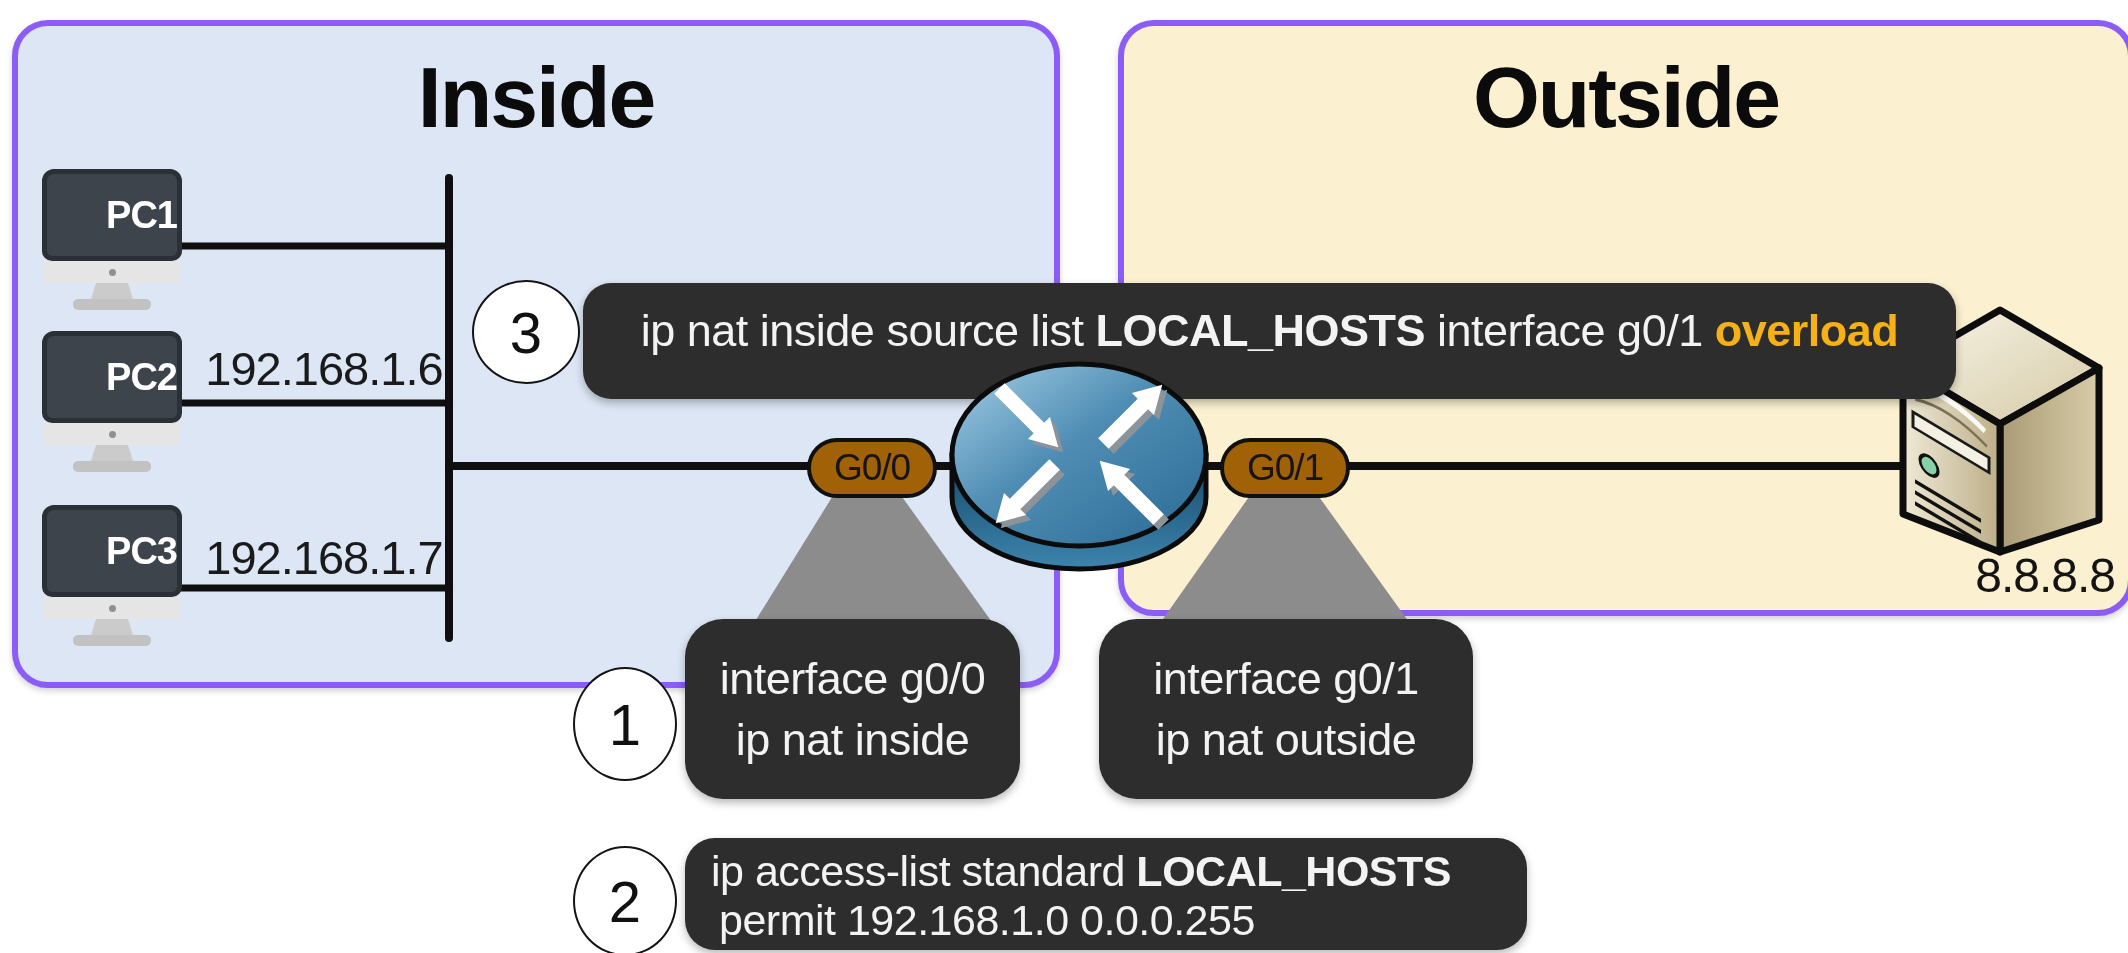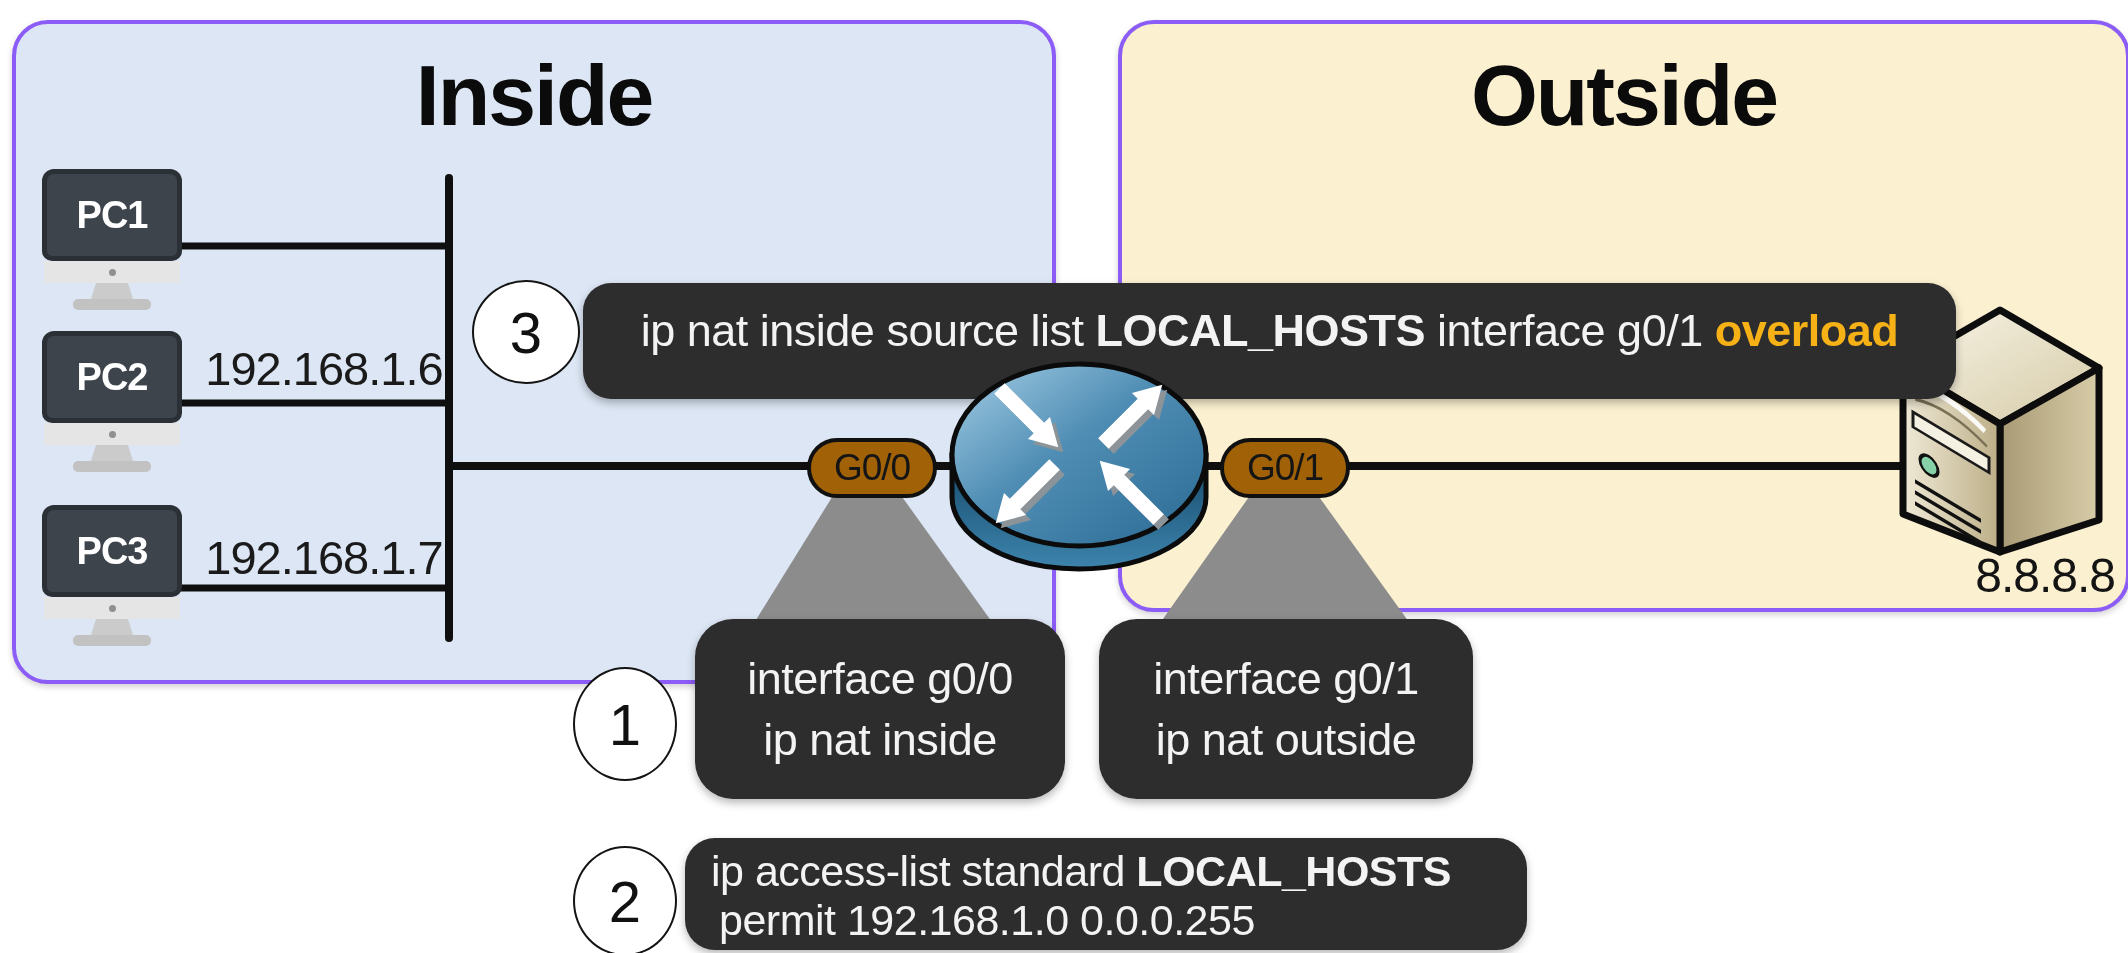--- a/index.html
+++ b/index.html
@@ -1,32 +1,32 @@
 <!DOCTYPE html>
 <html style="--inside-bg: #dce6f4; --outside-bg: #fbf0d0; --callout-bg: #2d2d2d; --highlight-orange: #f6b117; --triangle-gray: #8c8c8c; --wire-black: #0f0f0f; --router-blue: #3c7ba3;"><head>
 <meta charset="utf-8">
 <style>
   html,body{margin:0;padding:0;background:#ffffff;}
   .stage{
     position:relative;width:2128px;height:953px;overflow:hidden;
     font-family:"Liberation Sans","DejaVu Sans",sans-serif;background:#ffffff;
   }
   
-  .panel{position:absolute;border:4px solid #8b5cf6;border-radius:36px;z-index:1;
+  .panel{position:absolute;border:6px solid #8b5cf6;border-radius:36px;z-index:1;
          box-shadow:0 3px 6px rgba(0,0,0,.18);}
   .panel.inside{left:12px;top:20px;width:1036px;height:656px;background:var(--inside-bg,#dce6f4);}
   .panel.outside{left:1118px;top:20px;width:1004px;height:584px;background:var(--outside-bg,#fbf0d0);}
   .zone-title{position:absolute;top:22px;left:0;width:100%;text-align:center;
               font-size:86px;font-weight:800;letter-spacing:-2px;color:#0b0b0b;}
   
   svg.wires{position:absolute;left:0;top:0;z-index:2;}
   
   .pc{position:absolute;left:42px;width:140px;z-index:3;}
   .pc-screen{height:92px;background:#3e444b;border:5px solid #2b3036;border-radius:12px 12px 10px 10px;
-             display:flex;align-items:center;justify-content:center;box-sizing:border-box;}
+             display:flex;align-items:center;justify-content:flex-end;box-sizing:border-box;}
   .pc-screen span{color:#ffffff;font-weight:800;font-size:38px;letter-spacing:-1px;}
   .pc-chin{height:22px;background:#e5e5e5;margin:0 2px;display:flex;align-items:center;justify-content:center;}
   .pc-dot{width:7px;height:7px;border-radius:50%;background:#909090;display:block;}
   .pc-neck{width:42px;height:16px;margin:0 auto;background:#cbcbcb;
            clip-path:polygon(12% 0,88% 0,100% 100%,0 100%);}
   .pc-base{width:78px;height:11px;margin:0 auto;background:#c2c2c2;border-radius:5px;}
   
   .ip-label{position:absolute;left:196px;width:256px;text-align:center;z-index:3;
             font-size:47px;color:#1a1a1a;letter-spacing:-1px;}
   
@@ -35,21 +35,21 @@
          font-size:37px;color:#151515;letter-spacing:-1px;box-sizing:border-box;}
   
   .callout{position:absolute;background:var(--callout-bg,#2d2d2d);color:#f3f3f3;z-index:4;
            box-shadow:0 4px 9px rgba(0,0,0,.28);}
   .callout b{font-weight:700;}
   .c3{left:583px;top:283px;width:1373px;height:116px;border-radius:28px;
       text-align:center;line-height:95px;font-size:45px;letter-spacing:-0.5px;white-space:nowrap;}
   .c3 .hl{color:var(--highlight-orange,#f6b117);}
   .c1{top:619px;height:180px;border-radius:38px;display:flex;flex-direction:column;
       align-items:center;justify-content:center;font-size:45px;line-height:61px;letter-spacing:-0.5px;}
-  .c1a{left:685px;width:370px;margin-left:10px;}
+  .c1a{left:685px;width:335px;}
   .c1b{left:1099px;width:374px;}
   .c2{left:685px;top:838px;width:842px;height:112px;border-radius:30px;
       padding:9px 0 12px 26px;box-sizing:border-box;font-size:43px;line-height:49px;letter-spacing:-0.5px;}
   .c2 .row2{padding-left:8px;}
   
   .num-circle{position:absolute;background:#ffffff;border:2.5px solid #141414;border-radius:50%;
               display:flex;align-items:center;justify-content:center;z-index:4;
               font-size:58px;color:#111;z-index:4;}
   .n3{left:472px;top:280px;width:104px;height:100px;}
   .n1{left:573px;top:667px;width:100px;height:110px;}

